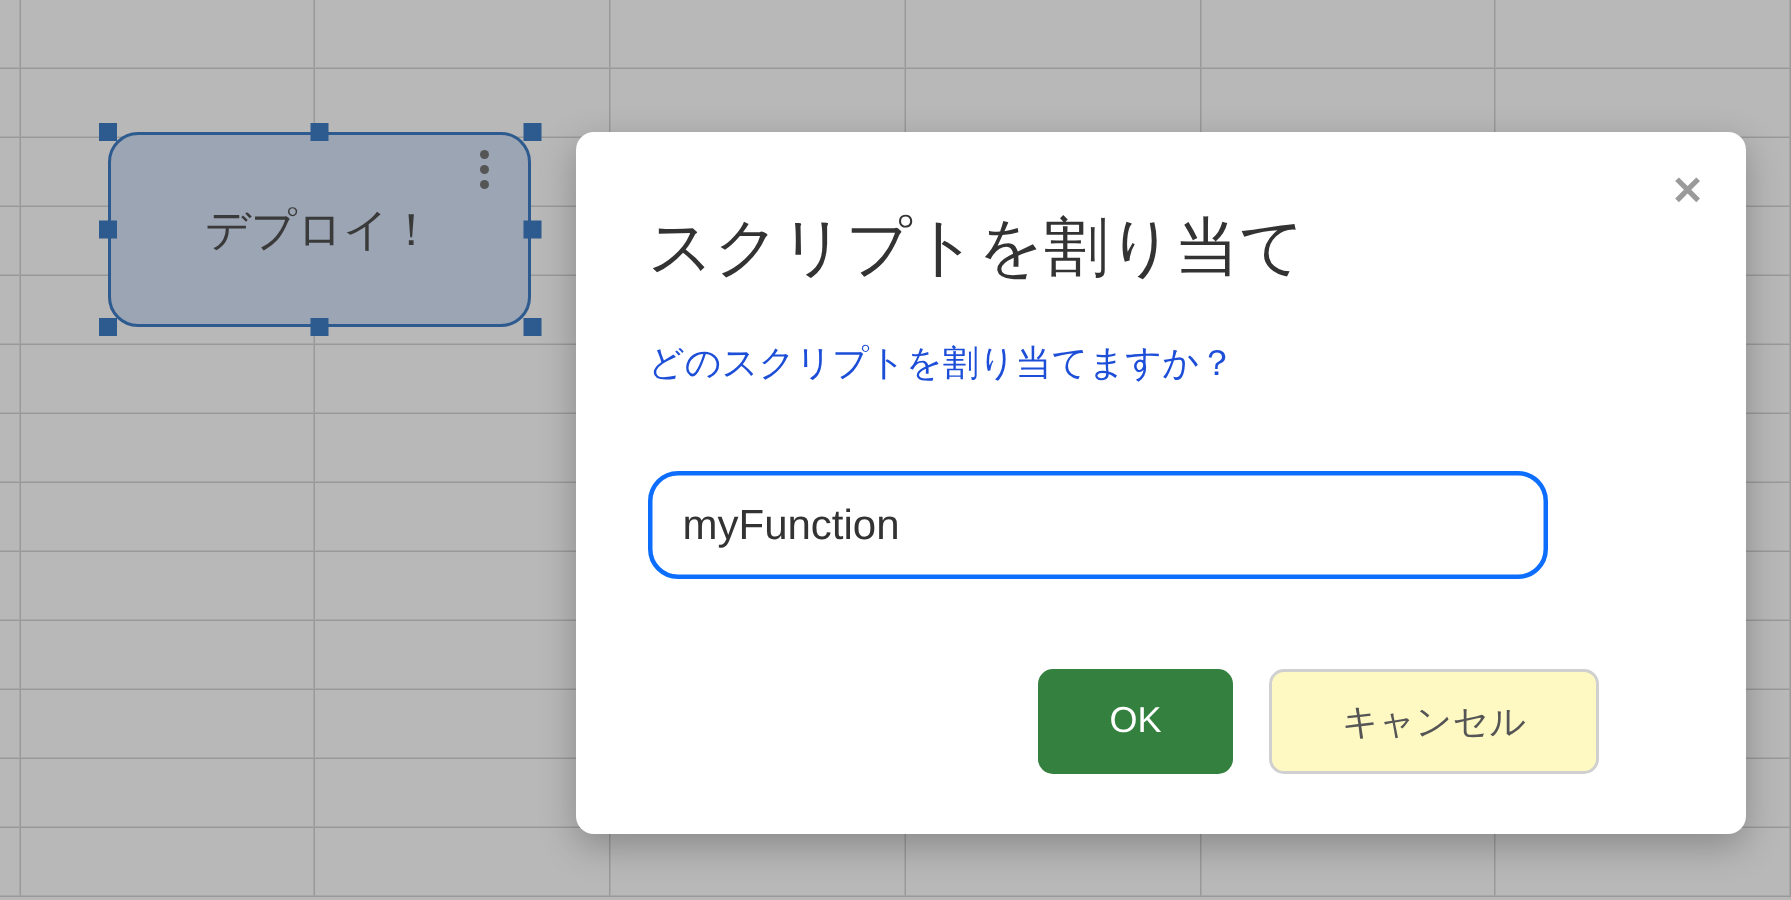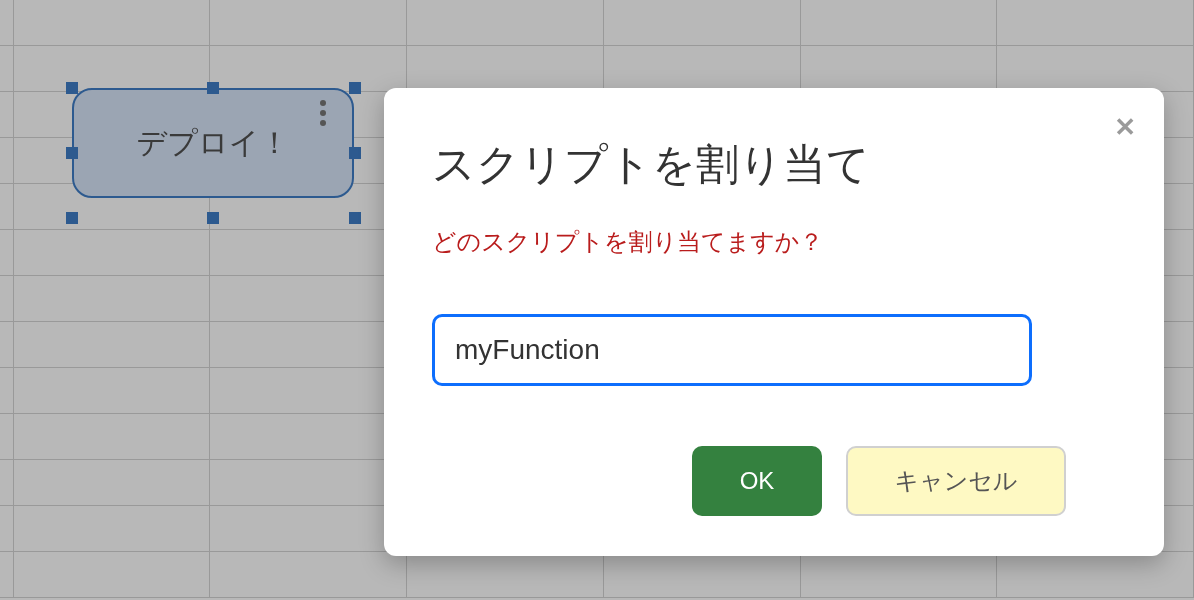--- a/index.html
+++ b/index.html
@@ -53,21 +53,21 @@
       height: 100%;
       background: rgba(0, 0, 0, 0.28);
     }
     
     
     .deploy-shape {
       position: absolute;
       top: 88px;
       left: 72px;
       width: 282px;
-      height: 110px;
+      height: 130px;
       background: #9ba5b3;
       border: 2px solid #2d5a8f;
       border-radius: 20px;
       display: flex;
       align-items: center;
       justify-content: center;
       color: #3a3a3a;
       font-size: 30px;
       font-weight: 400;
     }
@@ -133,30 +133,30 @@
     
     .dialog-title {
       font-size: 43px;
       color: #333;
       font-weight: 400;
       margin-bottom: 32px;
     }
     
     .dialog-subtitle {
       font-size: 24px;
-      color: #b91c1c;
+      color: #1d4ed8;
       font-weight: 400;
       margin-bottom: 56px;
     }
     
     .dialog-input {
       width: 600px;
       height: 72px;
       border: 3px solid #0d6efd;
-      border-radius: 10px;
+      border-radius: 20px;
       font-size: 28px;
       padding: 0 20px;
       color: #333;
       outline: none;
       margin-bottom: 60px;
       display: block;
     }
     
     .dialog-buttons {
       display: flex;

